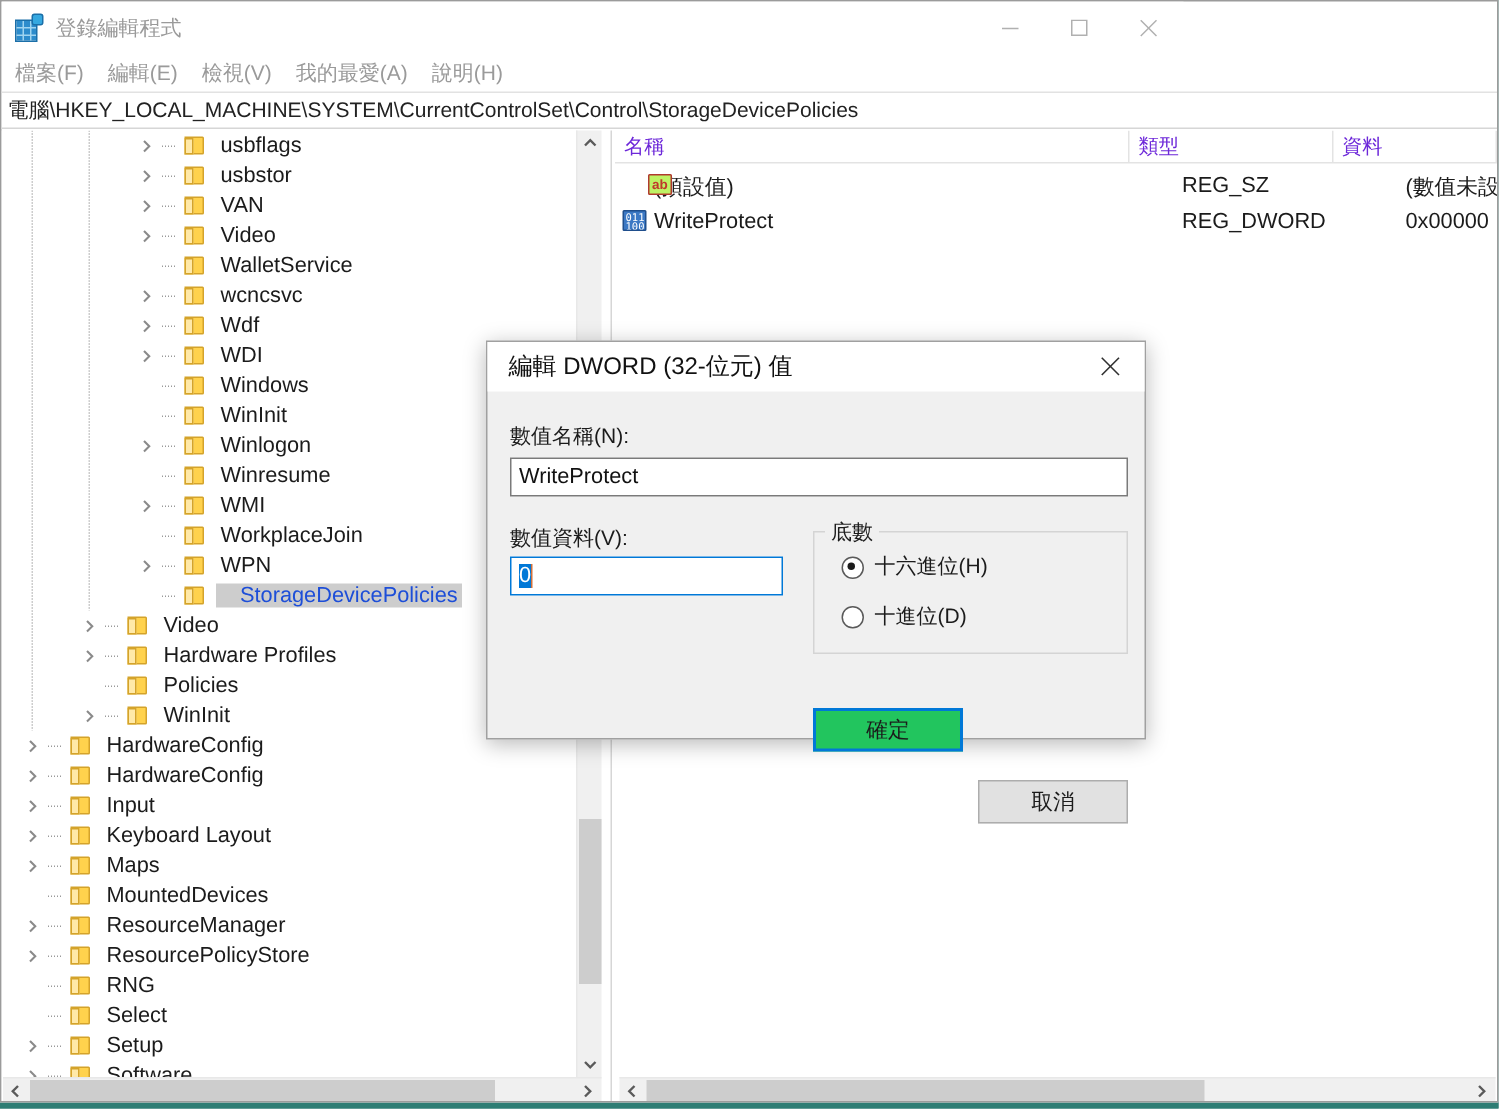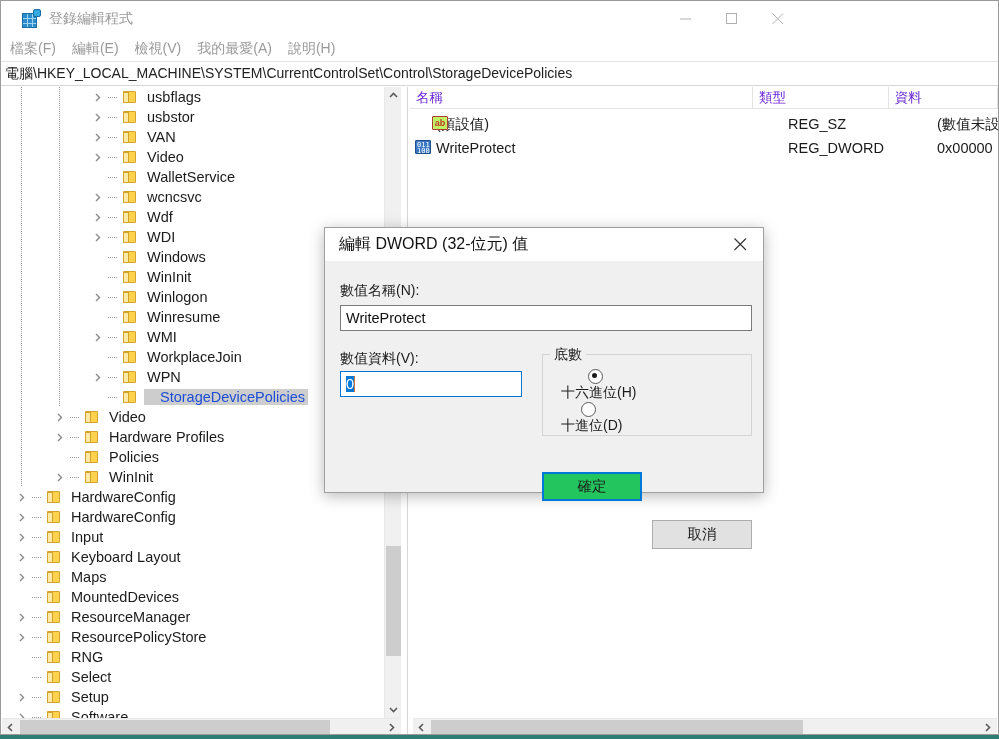--- a/index.html
+++ b/index.html
@@ -13,21 +13,21 @@
     position: absolute; left: 0; top: 0;
     width: 999px; height: 735px;
     background: #ffffff;
     border: 1px solid #9b9b9b;
     box-sizing: border-box;
     overflow: hidden;
   }
 
   
   .titlebar {
-    position: absolute; left: 12px; top: 0;
+    position: absolute; left: 0; top: 0;
     width: 788px; height: 35px;
     background: #ffffff;
     display: flex; align-items: center;
   }
   .app-icon {
     margin-left: 8px; width: 20px; height: 20px;
     position: relative; flex: 0 0 auto;
   }
   .app-icon .grid {
     position: absolute; left: 1px; top: 4px;
@@ -307,21 +307,21 @@
     box-sizing: border-box;
   }
   .group-title {
     position: absolute;
     background: #f0f0f0; padding: 0 4px;
     font-size: 14px; color: #1b1b1b;
     white-space: nowrap;
   }
   .radio-row {
     position: absolute; display: flex; align-items: center;
-    font-size: 14px; color: #1b1b1b; white-space: nowrap; flex-direction: column;
+    font-size: 14px; color: #1b1b1b; white-space: nowrap;
   }
   .radio {
     width: 13px; height: 13px; border-radius: 50%;
     border: 1px solid #5a5a5a; background: #fff;
     margin-right: 7px; position: relative; flex: 0 0 auto;
   }
   .radio.on:after {
     content: ""; position: absolute; left: 3px; top: 3px;
     width: 5px; height: 5px; border-radius: 50%; background: #1b1b1b;
   }

